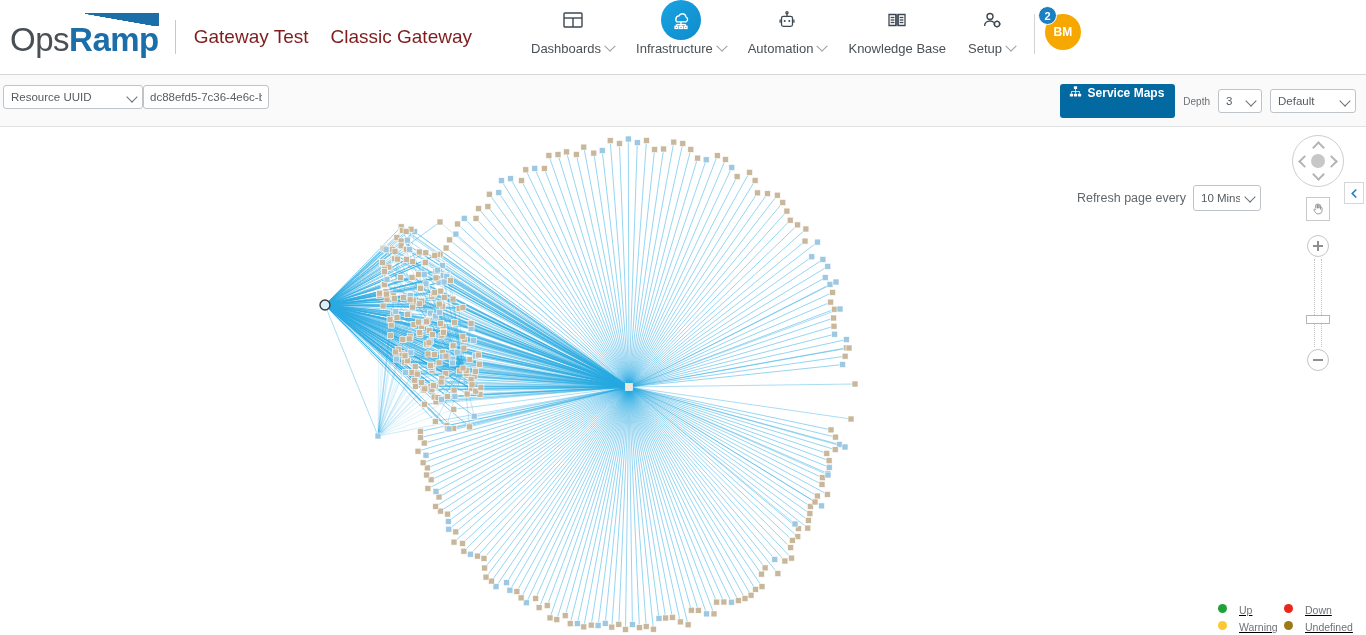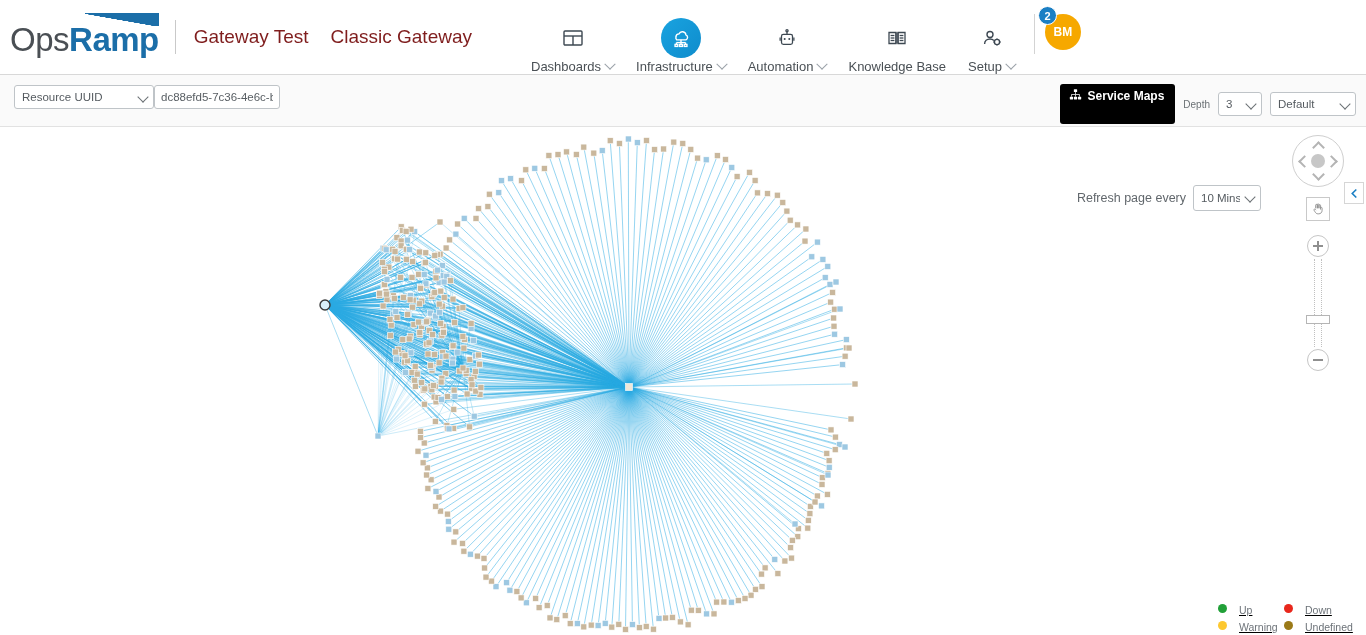--- a/index.html
+++ b/index.html
@@ -62,21 +62,21 @@
   .mainnav {
     position: absolute;
     left: 520px; top: 0;
     height: 75px;
     display: flex;
     align-items: flex-start;
   }
   .navitem {
     display: flex; flex-direction: column;
     align-items: center;
-    padding: 18px 11px 0 11px;
+    padding: 0 11px 0 11px;
     cursor: pointer;
     min-width: 60px;
   }
   .navicon {
     width: 40px; height: 40px;
     display: flex; align-items: center; justify-content: center;
     color: #3d4852;
   }
   .navicon.active {
     border-radius: 50%;
@@ -130,21 +130,21 @@
 
   
   .toolbar {
     position: relative;
     height: 52px;
     width: 1366px;
     background: #fafafa;
     border-bottom: 1px solid #e2e2e2;
   }
   .tb-left {
-    position: absolute; left: 14px; top: 10px;
+    position: absolute; left: 3px; top: 10px;
     display: flex; align-items: center; gap: 0;
   }
   select.sel {
     -webkit-appearance: none; appearance: none;
     height: 24px;
     border: 1px solid #bfc4c8;
     border-radius: 3px;
     background: #ffffff;
     font-family: "Liberation Sans", sans-serif;
     font-size: 11.5px;
@@ -172,25 +172,25 @@
     font-family: "Liberation Sans", sans-serif;
     font-size: 11.5px;
     color: #585e63;
     padding: 0 6px;
   }
   .tb-right {
     position: absolute; right: 10px; top: 9px;
     display: flex; align-items: center; gap: 8px;
   }
   .svcmaps-btn {
-    background: #000000;
+    background: #0369a1;
     color: #ffffff;
     border: none;
     border-radius: 3px;
-    height: 40px;
+    height: 34px;
     padding: 0 11px 16px 9px;
     font-family: "Liberation Sans", sans-serif;
     font-size: 12px;
     font-weight: 700;
     display: flex; align-items: center; gap: 6px;
     cursor: pointer;
   }
   .depth-label {
     font-size: 10px; color: #6b7175;
   }

